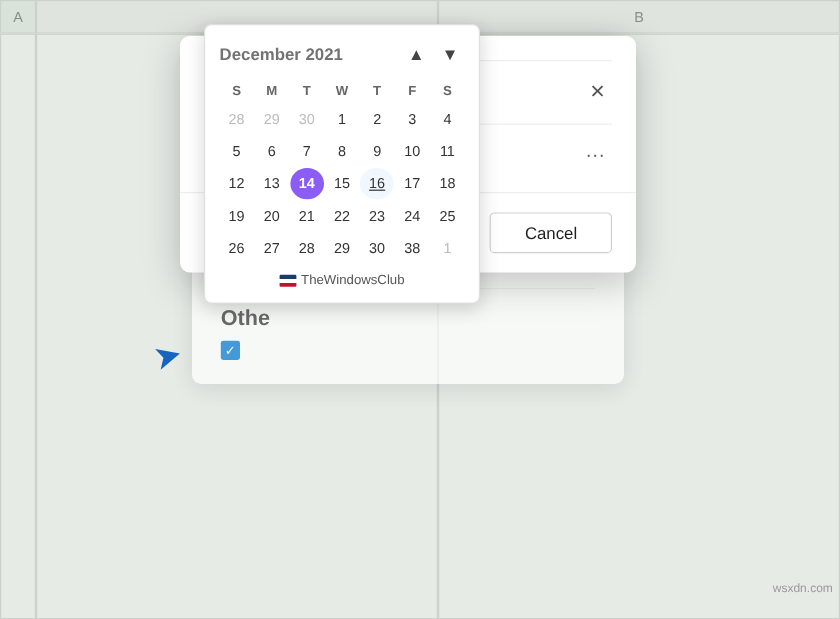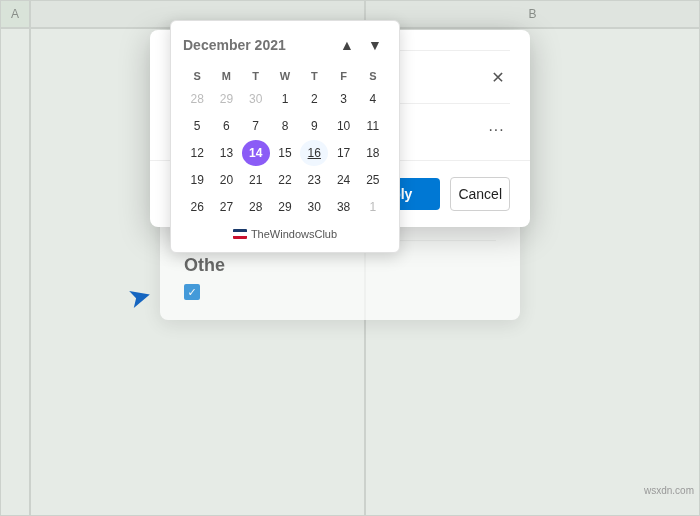--- a/index.html
+++ b/index.html
@@ -212,21 +212,21 @@
     }
     .btn-apply {
       background: #0078d4; color: #fff;
       border: none; border-radius: 4px;
       padding: 8px 28px; font-size: 14px; font-weight: 600;
       cursor: pointer;
     }
     .btn-cancel {
       background: #fff; color: #1f1f1f;
       border: 1px solid #d0d0d0; border-radius: 4px;
-      padding: 8px 7px; font-size: 14px;
+      padding: 8px 28px; font-size: 14px;
       cursor: pointer;
     }
 
     
     .watermark {
       position: absolute;
       bottom: 20px;
       right: 6px;
       font-size: 10px;
       color: #999;

